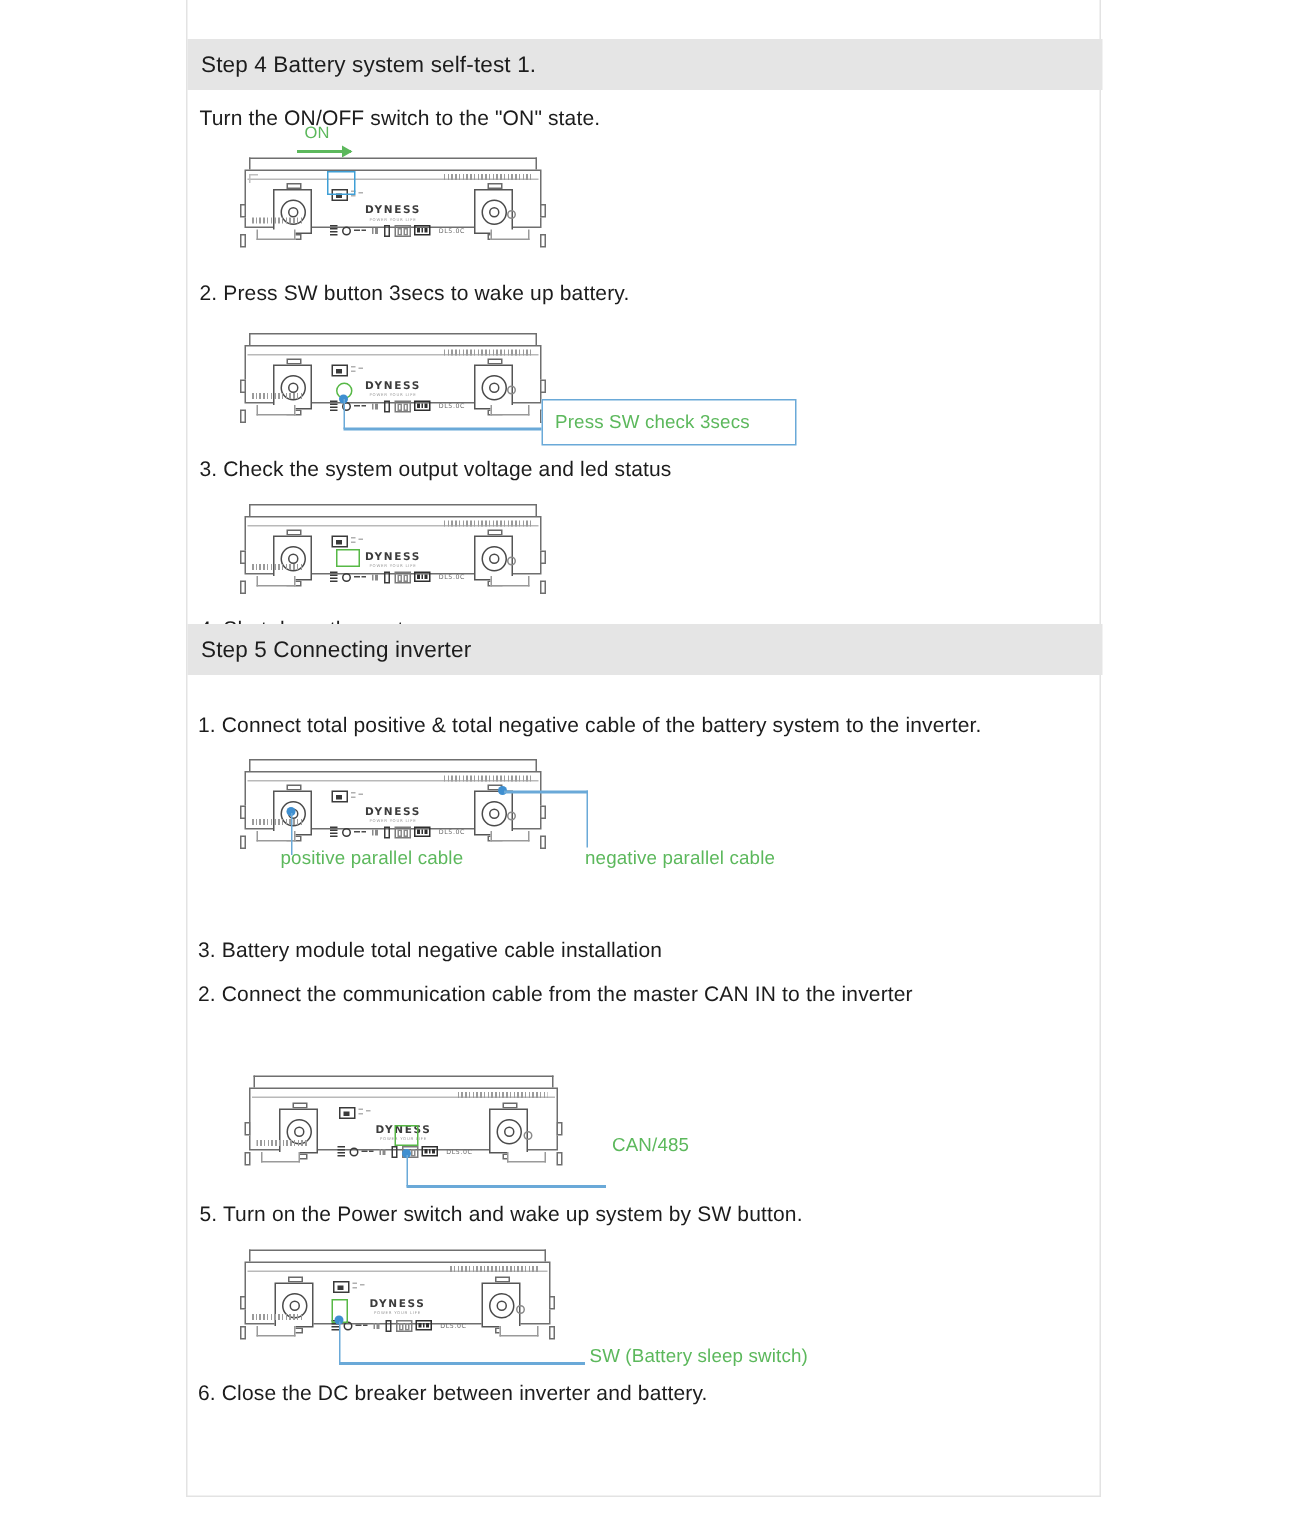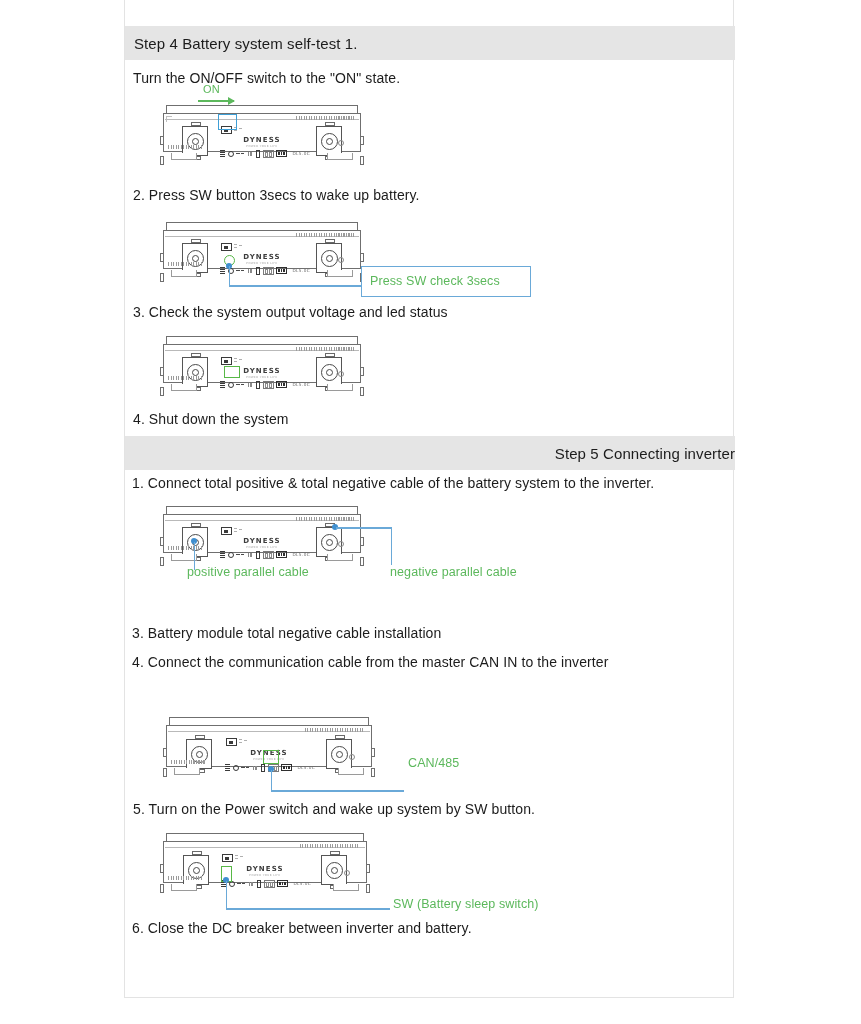--- a/index.html
+++ b/index.html
@@ -395,21 +395,21 @@
           </div>
           <div class="b-foot l"></div>
             <div class="b-foot r"></div>
         </div>
       </div>
       <div class="hl-green" style="left:99px;top:366px;width:16px;height:12px;"></div>
     </div>
 
     <div class="para" style="left:8px;top:409px;">4. Shut down the system</div>
 
-    <div class="step-band" style="top:436px;justify-content:flex-end;">
+    <div class="step-band" style="top:416px;">
       <span>Step 5 Connecting inverter</span>
     </div>
 
     <div class="para" style="left:7px;top:473px;">1. Connect total positive &amp; total negative cable of the battery system to the inverter.</div>
 
     <div>
       <div class="battery" style="left:38px;top:506px;width:198px;height:55px;">
         <div class="batt-inner">
           <div class="b-top-lid"></div>
           <div class="b-body">
@@ -475,21 +475,21 @@
       <div class="lead v" style="left:68.5px;top:542px;height:28px;"></div>
       <div class="glabel" style="left:62px;top:565px;">positive parallel cable</div>
 
       <div class="dot" style="left:207px;top:524px;"></div>
       <div class="lead h" style="left:211px;top:527px;width:56px;"></div>
       <div class="lead v" style="left:265.5px;top:527px;height:38px;"></div>
       <div class="glabel" style="left:265px;top:565px;">negative parallel cable</div>
     </div>
 
     <div class="para" style="left:7px;top:623px;">3. Battery module total negative cable installation</div>
-    <div class="para" style="left:7px;top:652px;">4. Connect the communication cable from the master CAN IN to the inverter</div>
+    <div class="para" style="left:7px;top:652px;">2. Connect the communication cable from the master CAN IN to the inverter</div>
 
     <div>
       <div class="battery" style="left:41px;top:717px;width:206px;height:58px;">
         <div class="batt-inner">
           <div class="b-top-lid"></div>
           <div class="b-body">
             <div class="b-hairline"></div>
             <div class="vent" style="right:6px;top:2px;width:60px;"></div>
             <div class="terminal" style="left:19px;top:13px;">
                 <div class="term-tab t"></div>

